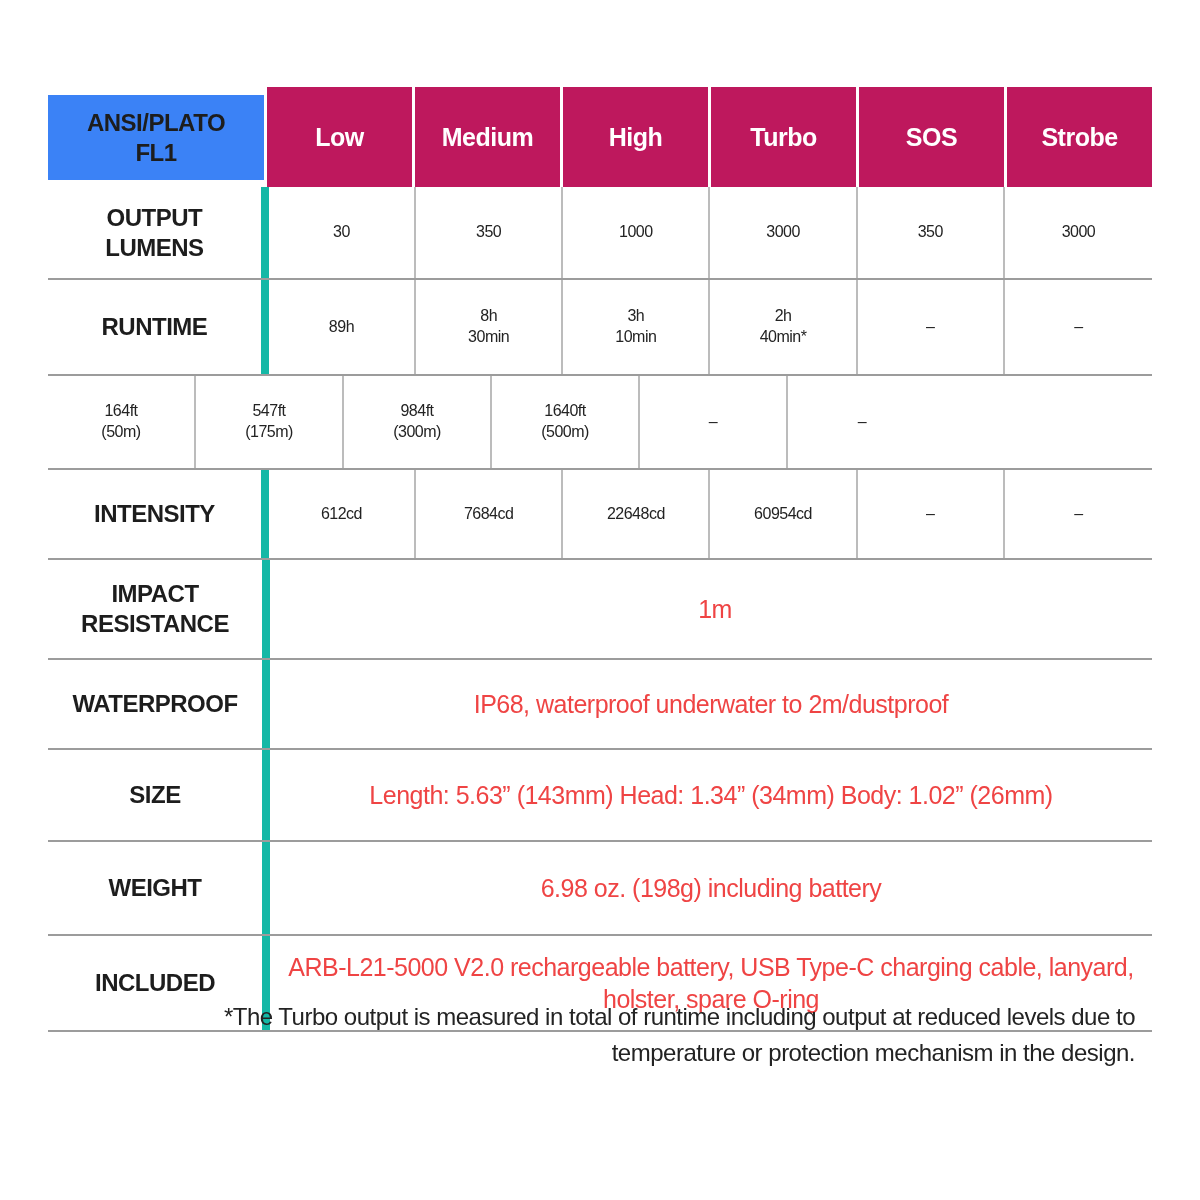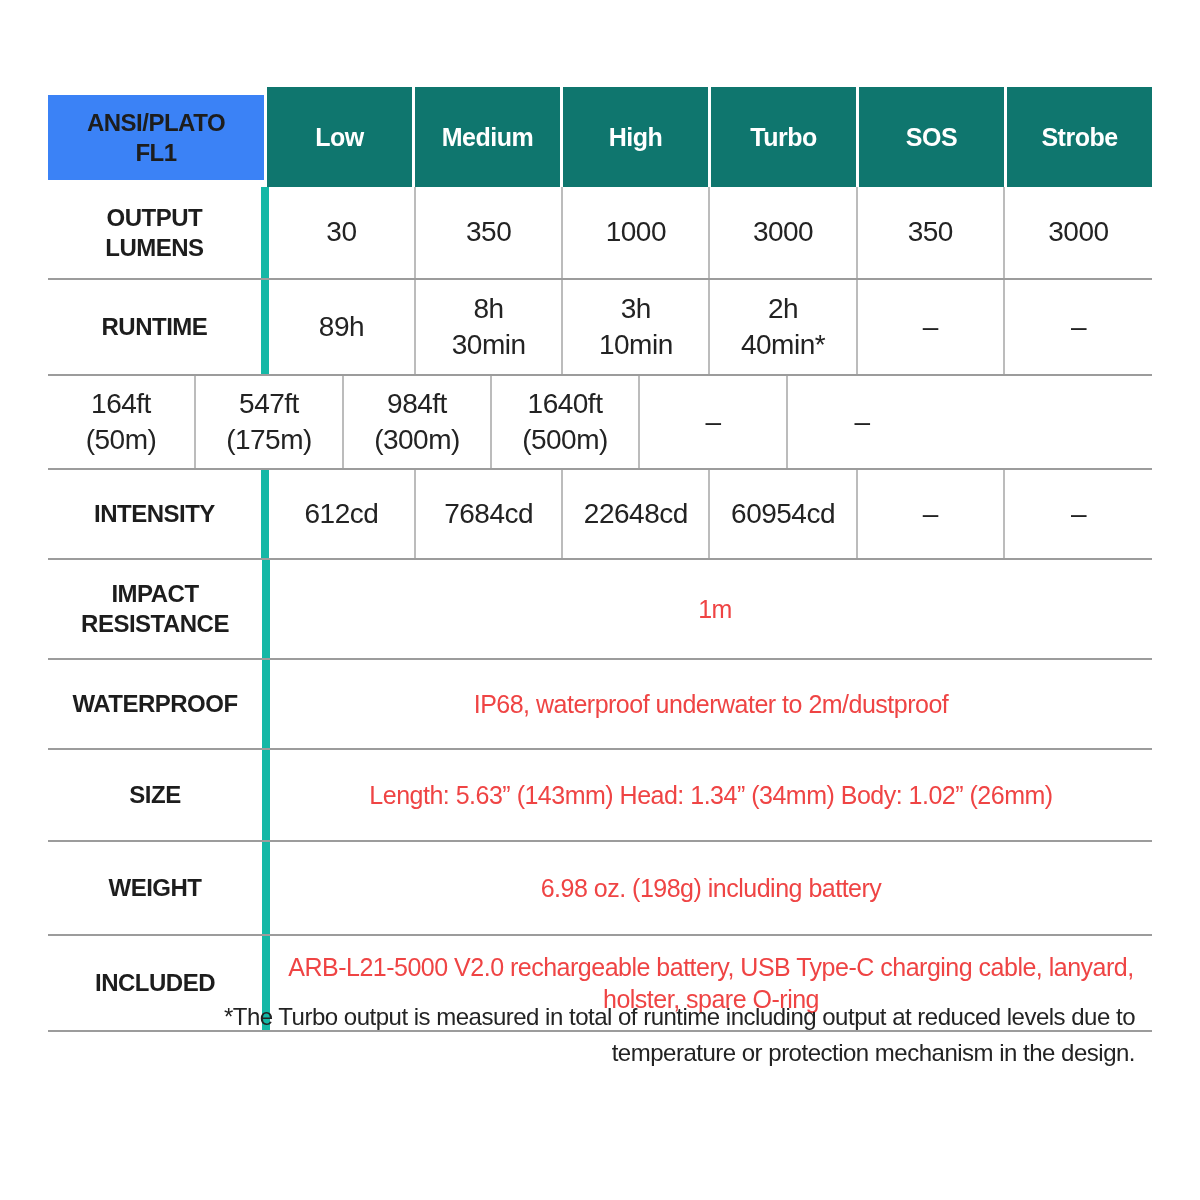--- a/index.html
+++ b/index.html
@@ -40,21 +40,21 @@
     font-weight: bold;
     font-size: 24px;
     letter-spacing: -0.5px;
     line-height: 1.25;
     white-space: pre-line;
     color: #1d1d1d;
   }
   .mode-cell {
     width: 145px;
     margin-left: 3px;
-    background: #0f766e;
+    background: #be185d;
     color: #ffffff;
     font-weight: bold;
     font-size: 25px;
     letter-spacing: -0.5px;
     display: flex;
     align-items: center;
     justify-content: center;
   }
   
   .row {
@@ -76,21 +76,21 @@
     white-space: pre-line;
     color: #1d1d1d;
   }
   .row .value-cell {
     width: 146px;
     border-right: 2px solid #bcbcbc;
     display: flex;
     align-items: center;
     justify-content: center;
     text-align: center;
-    font-size: 28px;
+    font-size: 16px;
     letter-spacing: -0.5px;
     line-height: 1.3;
     white-space: pre-line;
     color: #232323;
   }
   .row .value-cell.last {
     width: 148px;
     border-right: none;
   }
   .row .wide-cell {

